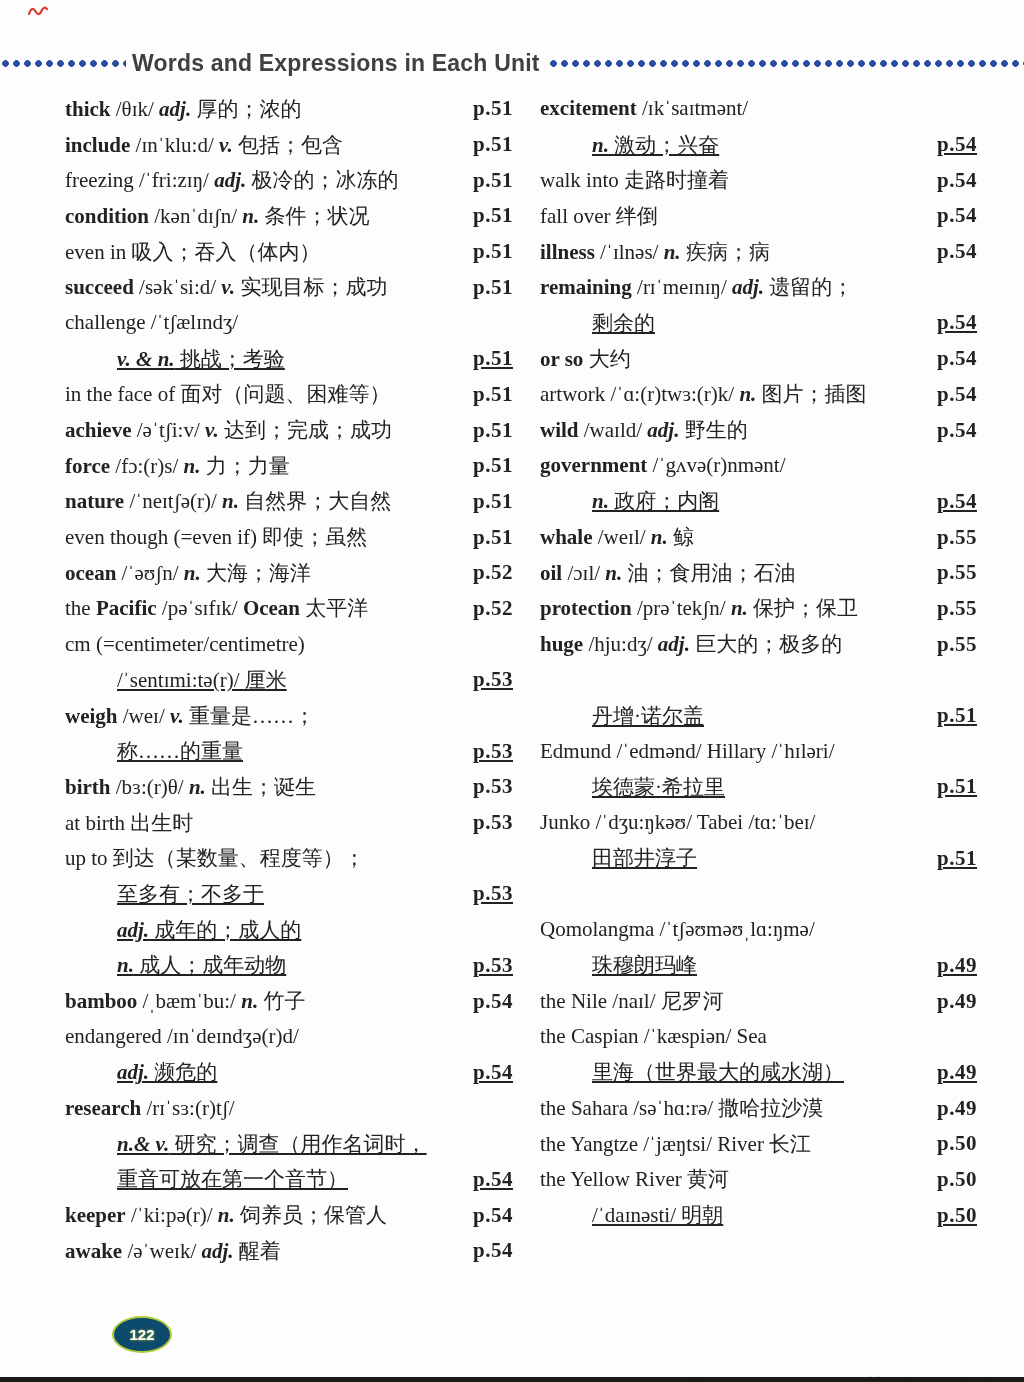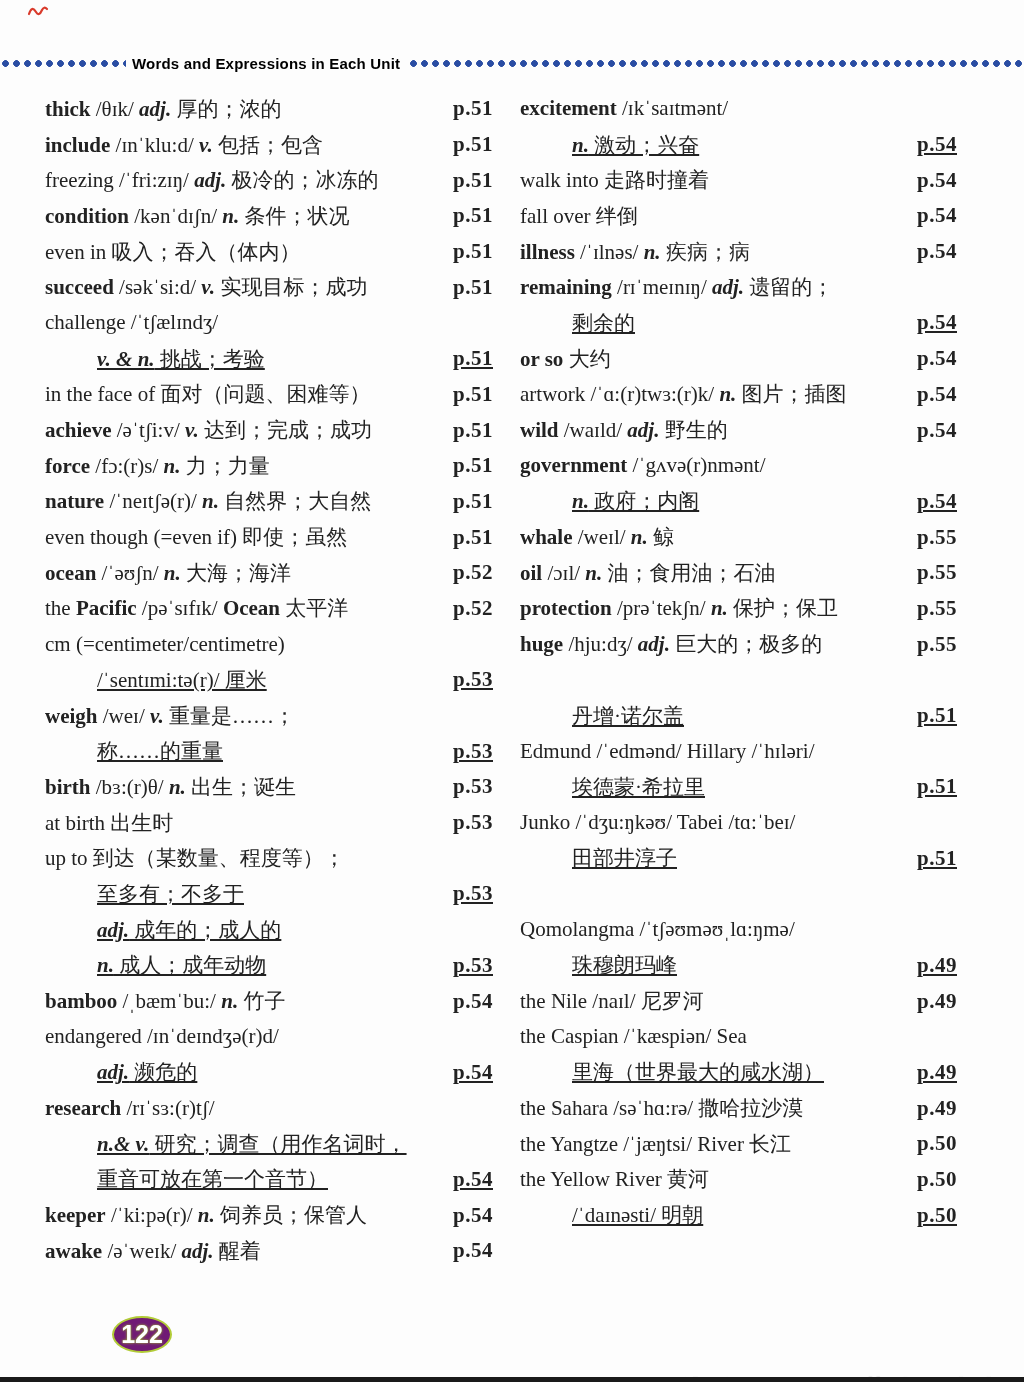--- a/index.html
+++ b/index.html
@@ -24,29 +24,29 @@
     background-image: radial-gradient(circle closest-side, #2a4da3 88%, rgba(0,0,0,0) 100%);
     background-size: 11px 7px;
     background-repeat: repeat-x;
     background-position: left center;
   }
   .dots-left  { width: 126px; flex: 0 0 auto; }
   .dots-right { flex: 1 1 auto; }
   .title {
     font-family: "Liberation Sans", sans-serif;
     font-weight: bold;
-    font-size: 15px;
-    color: #000000;
+    font-size: 23px;
+    color: #404040;
     padding: 0 8px 0 6px;
     white-space: nowrap;
     letter-spacing: 0.2px;
   }
 
   
-  .column { position: absolute; top: 91px; }
+  .column { position: absolute; top: 91px; margin-left: 20px; }
   .column-left  { left: 45px;  width: 448px; }
   .column-right { left: 520px; width: 437px; }
 
   .entry-row {
     height: 35.7px;
     display: flex;
     align-items: center;
     white-space: nowrap;
     font-size: 21px;
   }
@@ -60,27 +60,27 @@
     padding-left: 8px;
     font-weight: 600;
     letter-spacing: 0.5px;
   }
 
   
   .page-badge {
     position: absolute;
     left: 112px; top: 1316px;
     width: 60px; height: 37px;
-    background: #701a75;
+    background: #0c4a6e;
     border: 2px solid #b2cc37;
     border-radius: 50%;
     display: flex; align-items: center; justify-content: center;
     font-family: "Liberation Sans", sans-serif;
     font-weight: bold;
-    font-size: 25px;
+    font-size: 15px;
     color: #ffffff;
     text-shadow: 0 0 3px #9ab22c, 0 0 1px #8ba526;
   }
 
   
   .watermark {
     position: absolute;
     right: 14px; top: 1372px;
     font-family: "Liberation Sans", sans-serif;
     font-weight: bold;

